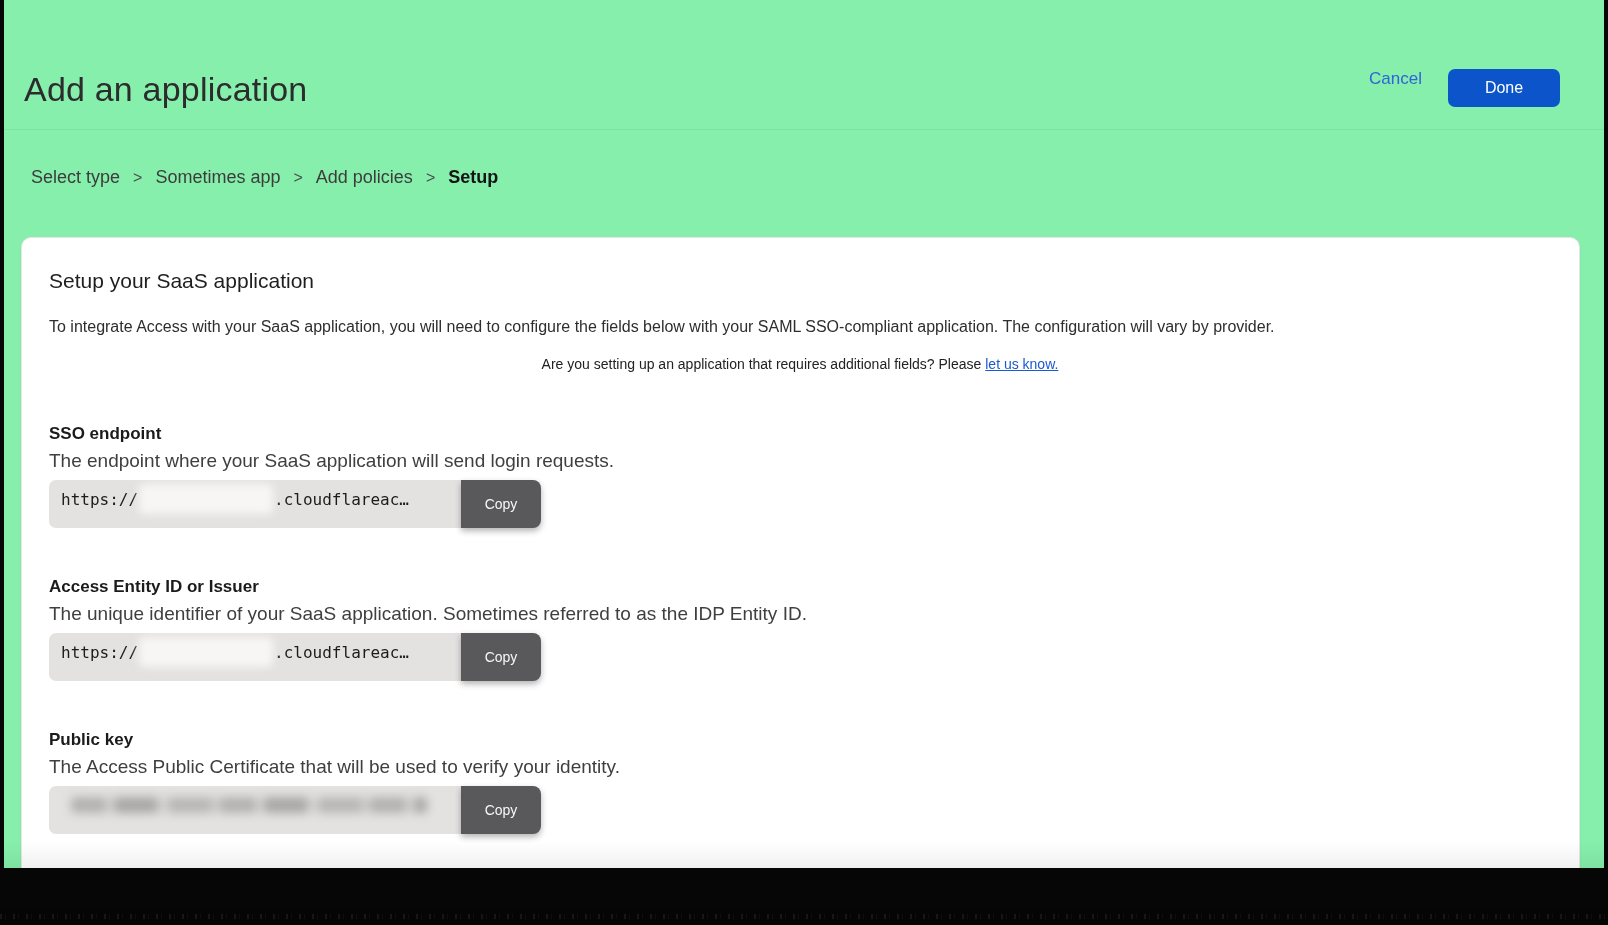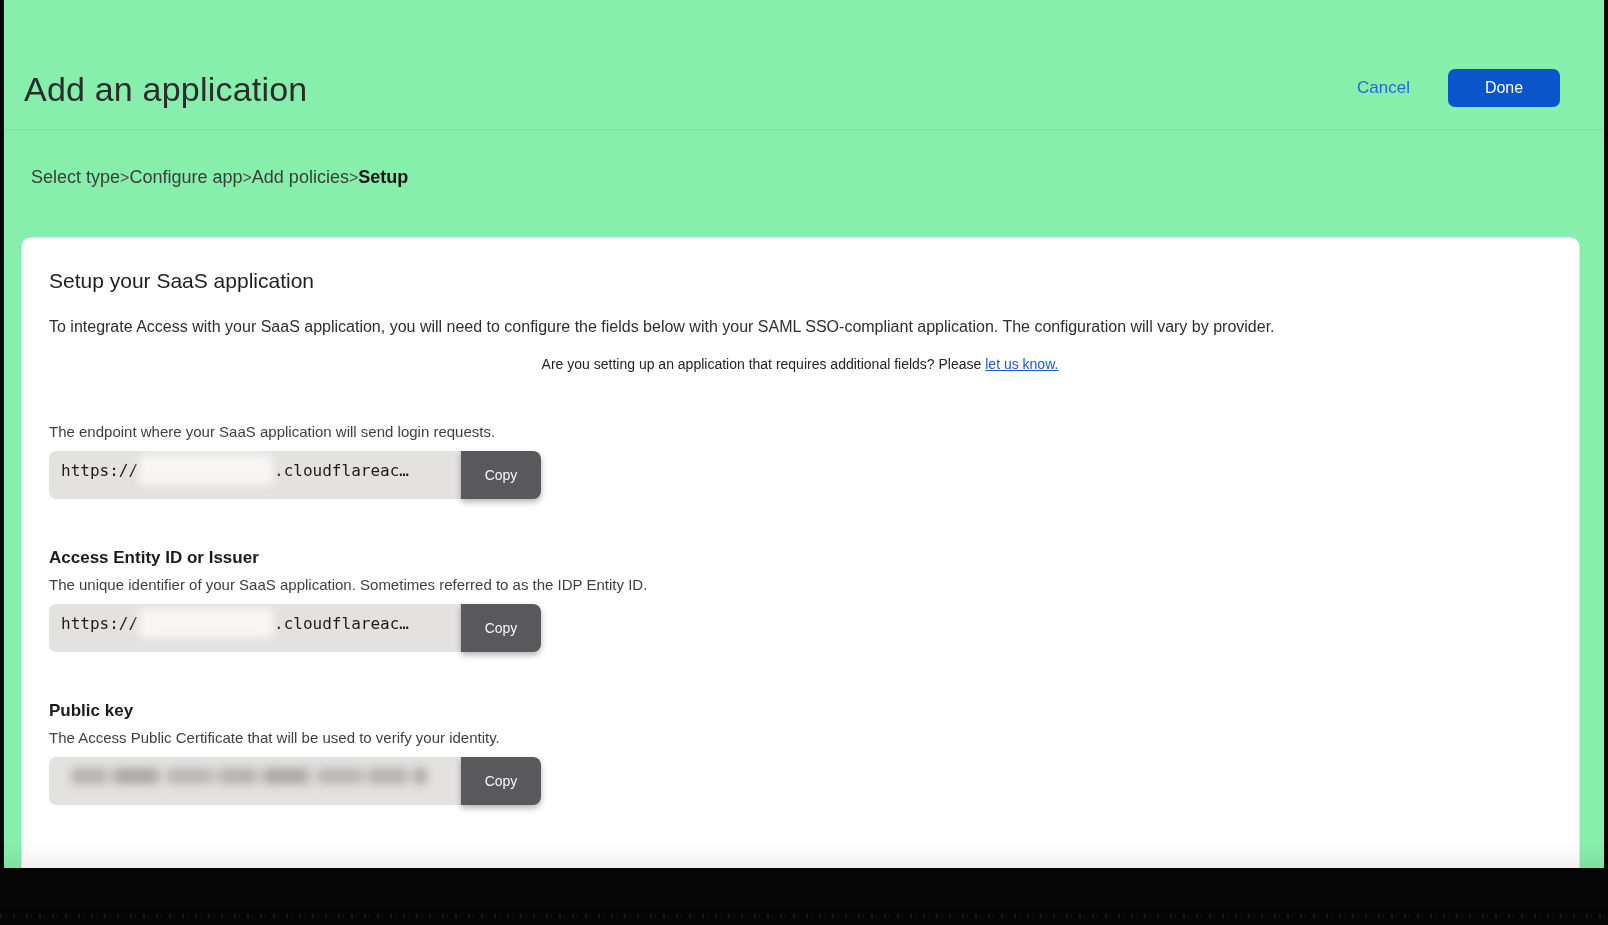--- a/index.html
+++ b/index.html
@@ -34,33 +34,33 @@
   .page-header{
     height:130px;
     display:flex; align-items:flex-end; justify-content:space-between;
     padding:0 44px 20px 20px;
     border-bottom:1px solid rgba(0,0,0,0.05);
   }
   .page-title{
     font-size:34px; font-weight:400; color:#2c2c2c; letter-spacing:0.2px;
     line-height:40px;
   }
-  .header-actions{ display:flex; align-items:center; gap:38px; padding-bottom:2px; }
+  .header-actions{ display:flex; gap:26px; padding-bottom:2px; }
   .cancel-link{
     font-size:17px; color:#2e64d9; text-decoration:none; cursor:pointer;
   }
   .done-btn{
     width:112px; height:38px; border:none; border-radius:7px;
     background:#0b54c9; color:#ffffff; font-size:16px;
     font-family:"Liberation Sans", sans-serif; cursor:pointer;
   }
   
   .breadcrumb{
     margin:37px 4px 0 27px;
-    display:flex; align-items:center; gap:0;
+    display:flex; align-items:center; gap:13px;
     font-size:18px; color:#3c3c3c;
   }
   .breadcrumb .crumb{ cursor:pointer; }
   .breadcrumb .sep{ color:#4a4a4a; font-size:16px; }
   .breadcrumb .crumb.active{ font-weight:700; color:#141414; cursor:default; }
   
   .card{
     margin:49px 24px 0 17px;
     min-height:643px;
     background:#ffffff;
@@ -70,21 +70,21 @@
     padding:30px 28px 42px 27px;
   }
   .card-heading{ font-size:21px; font-weight:400; color:#1e1e1e; line-height:25px; }
   .card-intro{ margin-top:22px; font-size:16px; color:#2e2e2e; line-height:24px; }
   .card-note{ margin-top:17px; font-size:14px; color:#222222; line-height:17px;text-align:center; }
   .card-note a{ color:#1b59d2; text-decoration:underline; cursor:pointer; }
   
   .field-section{ margin-top:50px; }
   .field-section + .field-section{ margin-top:48px; }
   .field-label{ font-size:17px; font-weight:700; color:#1b1b1b; line-height:21px; }
-  .field-desc{ margin-top:8px; font-size:15px; color:#3f3f3f; line-height:18px; }
+  .field-desc{ margin-top:8px; font-size:19px; color:#3f3f3f; line-height:18px; }
   .field-row{ margin-top:10px; display:flex; height:48px; width:492px; }
   .field-value{
     width:412px; height:48px;
     background:#e3e2e0;
     border-radius:7px 0 0 7px;
     display:flex; align-items:center;
     padding:0 10px 10px 12px;
     font-family:"DejaVu Sans Mono", monospace;
     font-size:16px; color:#1c1c1c;
     white-space:nowrap; overflow:hidden;
@@ -125,33 +125,34 @@
     <h1 class="page-title">Add an application</h1>
     <div class="header-actions">
       <a class="cancel-link">Cancel</a>
       <button class="done-btn">Done</button>
     </div>
   </div>
 
   <nav class="breadcrumb">
     <span class="crumb">Select type</span>
     <span class="sep">&gt;</span>
-    <span class="crumb">Configure app</span>
+    <span class="crumb">Sometimes app</span>
     <span class="sep">&gt;</span>
     <span class="crumb">Add policies</span>
     <span class="sep">&gt;</span>
     <span class="crumb active">Setup</span>
   </nav>
 
   <section class="card">
     <h2 class="card-heading">Setup your SaaS application</h2>
     <p class="card-intro">To integrate Access with your SaaS application, you will need to configure the fields below with your SAML SSO-compliant application. The configuration will vary by provider.</p>
     <p class="card-note"><span>Are you setting up an application that requires additional fields? Please </span><a>let us know.</a></p>
 
     <div class="field-section">
+      <div class="field-label">SSO endpoint</div>
       <div class="field-desc">The endpoint where your SaaS application will send login requests.</div>
       <div class="field-row">
         <div class="field-value">
           <span>https://</span>
           <span class="redacted-light"></span>
           <span>.cloudflareac…</span>
         </div>
         <button class="copy-btn">Copy</button>
       </div>
     </div>

